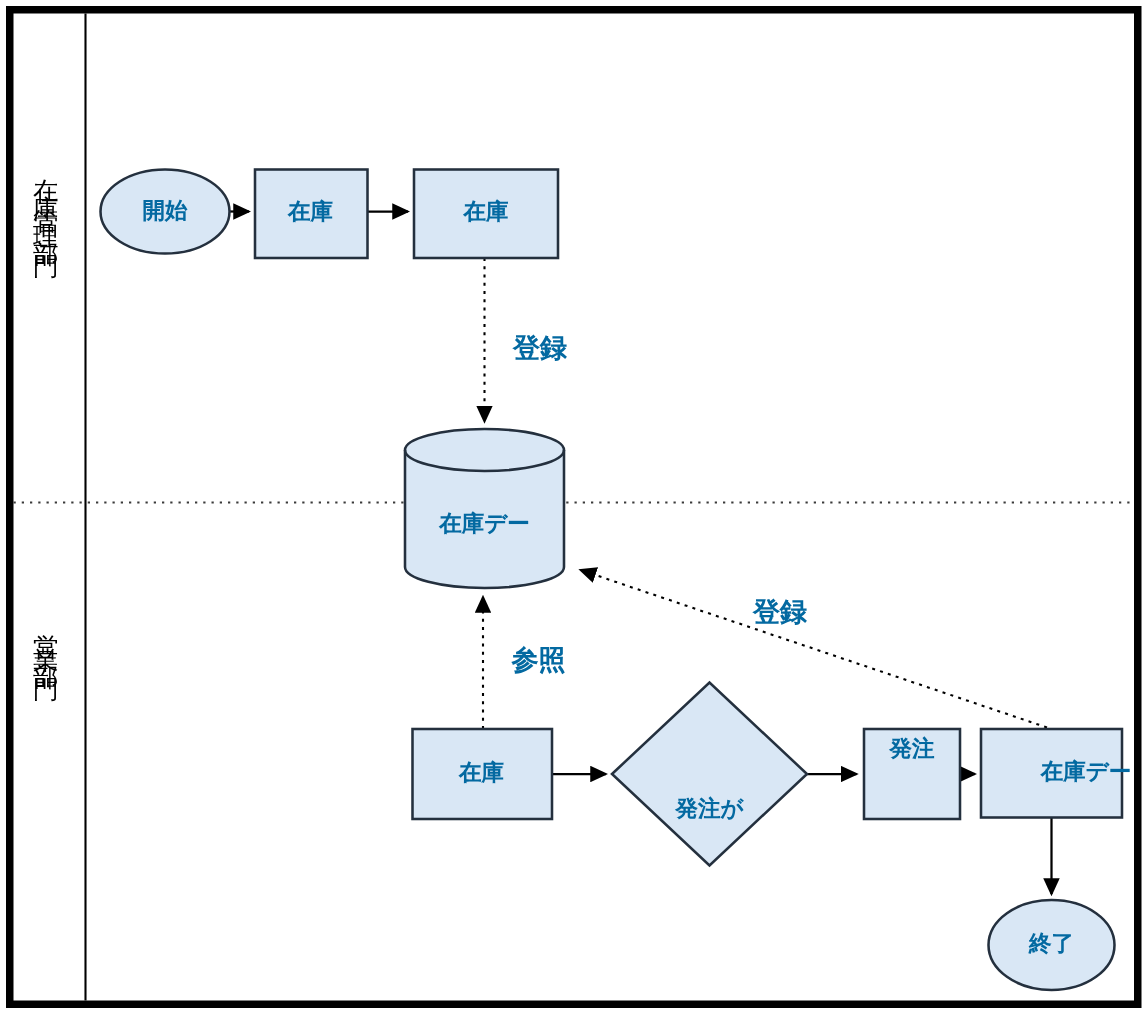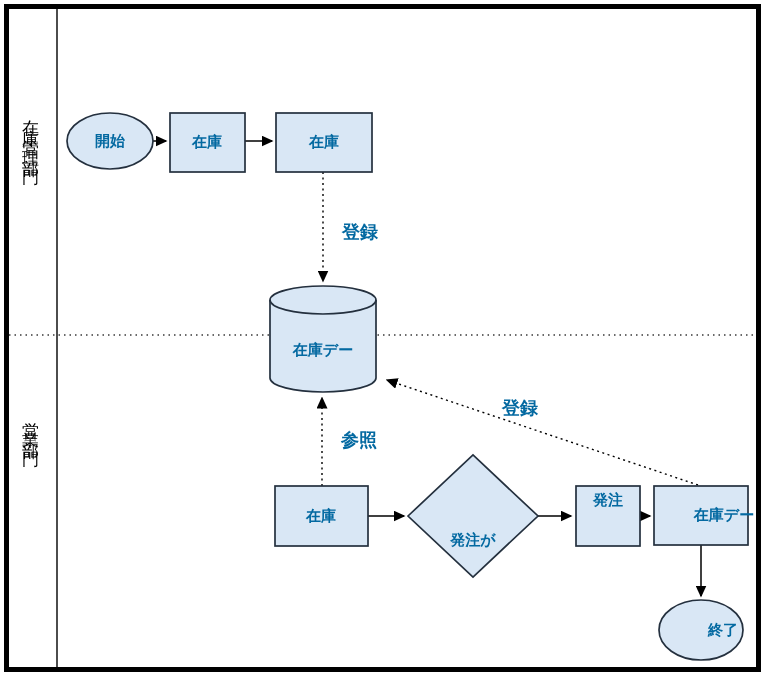--- a/index.html
+++ b/index.html
@@ -88,19 +88,19 @@
   <div class="lane-label lane-label-2">営業部門</div>
 
   <div class="label" style="left:110px; top:141px;">開始</div>
   <div class="label" style="left:207px; top:142px;">在庫</div>
   <div class="label" style="left:324px; top:142px;">在庫</div>
   <div class="label" style="left:323px; top:350px;">在庫デー</div>
   <div class="label" style="left:321px; top:516px;">在庫</div>
   <div class="label" style="left:473px; top:540px;">発注が</div>
   <div class="label" style="left:608px; top:500px;">発注</div>
   <div class="label" style="left:724px; top:515px;">在庫デー</div>
-  <div class="label" style="left:701px; top:630px;margin-left:22px;">終了</div>
+  <div class="label" style="left:701px; top:630px;">終了</div>
 
   <div class="label edge-label" style="left:360px; top:233px;">登録</div>
   <div class="label edge-label" style="left:359px; top:441px;">参照</div>
   <div class="label edge-label" style="left:520px; top:409px;">登録</div>
 
 </div>
 
 </body></html>

